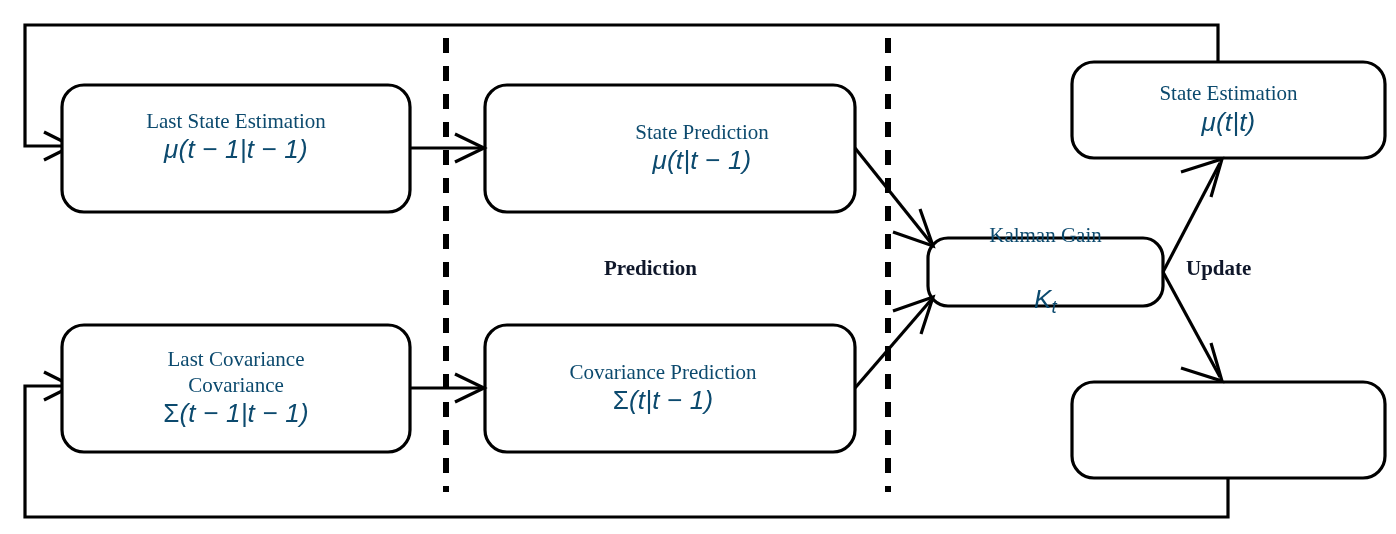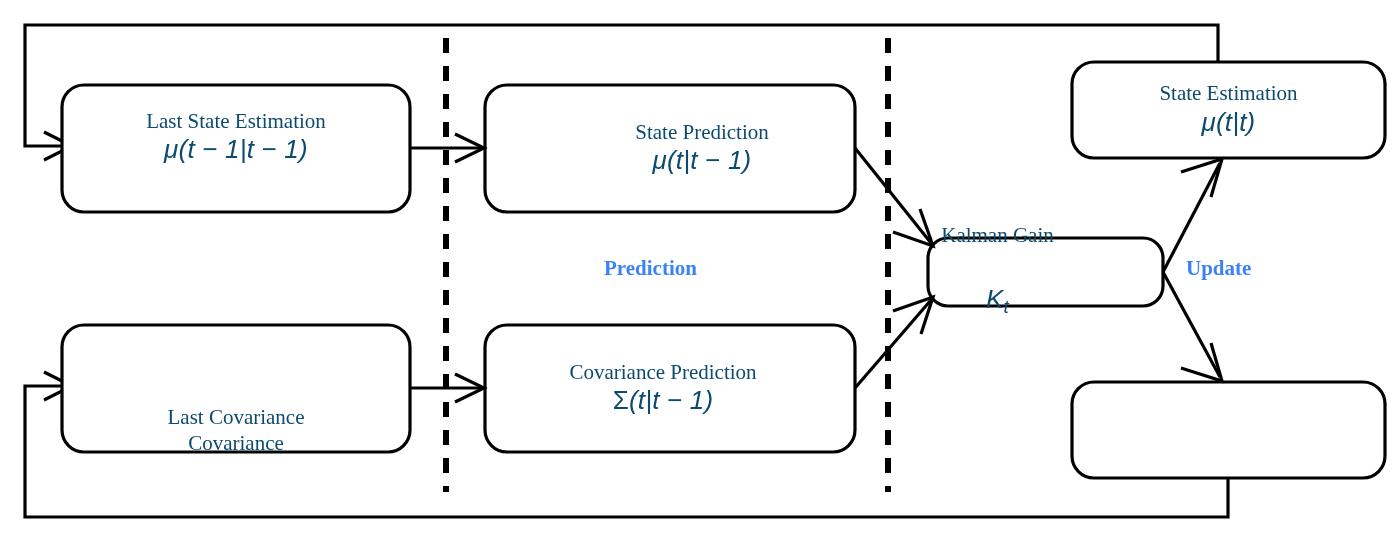--- a/index.html
+++ b/index.html
@@ -72,21 +72,21 @@
     letter-spacing: 0.2px;
   }
   .lbl-math .up {
     font-style: normal;
   }
   .phase-label {
     position: absolute;
     font-family: "Liberation Serif", "DejaVu Serif", serif;
     font-size: 21px;
     font-weight: bold;
-    color: #3b82f6;
+    color: #0f172a;
     white-space: nowrap;
   }
   .sub {
     font-size: 0.72em;
     vertical-align: -0.28em;
     font-style: italic;
   }
 </style>
 </head>
 <body>
@@ -157,31 +157,32 @@
   <div class="box-label" style="left:62px; top:74px; width:348px; height:127px;">
     <div class="lbl-text">Last State Estimation</div>
     <div class="lbl-math"><span>μ</span><span>(t − 1|t − 1)</span></div>
   </div>
 
   <div class="box-label" style="left:485px; top:85px; width:434px; height:127px;">
     <div class="lbl-text">State Prediction</div>
     <div class="lbl-math"><span>μ</span><span>(t|t − 1)</span></div>
   </div>
 
-  <div class="box-label" style="left:62px; top:325px; width:348px; height:127px;margin-top:42px;">
+  <div class="box-label" style="left:62px; top:325px; width:348px; height:127px;">
     <div class="lbl-text">Last Covariance</div>
     <div class="lbl-text">Covariance</div>
+    <div class="lbl-math"><span class="up">Σ</span><span>(t − 1|t − 1)</span></div>
   </div>
 
   <div class="box-label" style="left:496px; top:325px; width:334px; height:127px;">
     <div class="lbl-text">Covariance Prediction</div>
     <div class="lbl-math"><span class="up">Σ</span><span>(t|t − 1)</span></div>
   </div>
 
-  <div class="box-label" style="left:880px; top:232px; width:235px; height:78px;gap:36px;">
+  <div class="box-label" style="left:928px; top:232px; width:235px; height:78px;gap:36px;">
     <div class="lbl-text">Kalman Gain</div>
     <div class="lbl-math"><span>K</span><span class="sub">t</span></div>
   </div>
 
   <div class="box-label" style="left:1072px; top:62px; width:313px; height:96px;">
     <div class="lbl-text">State Estimation</div>
     <div class="lbl-math"><span>μ</span><span>(t|t)</span></div>
   </div>
 
 

